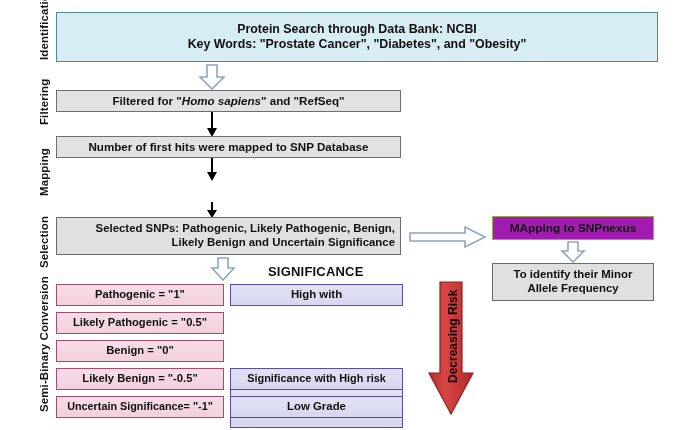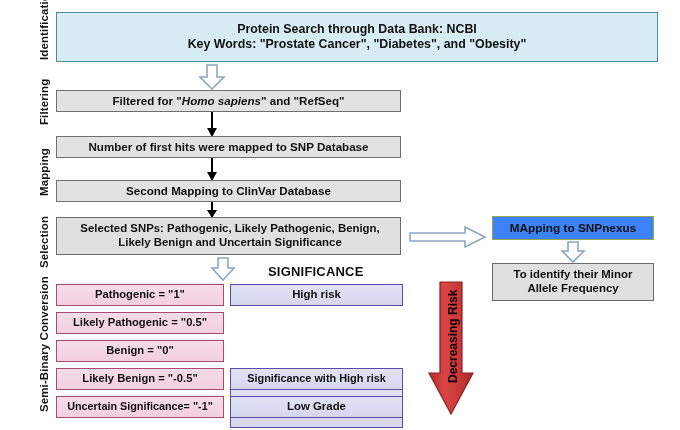--- a/index.html
+++ b/index.html
@@ -65,21 +65,21 @@
     border: 1.5px solid #a64b70;
     font-size: 11.2px;
   }
   .box-lav {
     background: #dcdcf2;
     background: linear-gradient(180deg,#e2e2f6 0%, #d6d6ee 100%);
     border: 1.5px solid #5b4ba8;
     font-size: 11.4px;
   }
   .box-green {
-    background: #3b82f6;
+    background: #a21caf;
     border: 1.6px solid #94a84e;
     font-size: 11.8px;
   }
 
   .box-left { justify-content: flex-start; text-align: left; padding-left: 8px; }
 
   .italic { font-style: italic; }
 
   
   .section-head {
@@ -147,30 +147,29 @@
 
   <div class="box box-gray" style="left:56px; top:136px; width:345px; height:22px;">Number of first hits were mapped to SNP Database</div>
 
   <div class="tick-arrow" style="left:205px; top:158px; height:24px;">
     <svg width="14" height="24" viewBox="0 0 14 24">
       <line x1="7" y1="0" x2="7" y2="16" stroke="#000000" stroke-width="2"></line>
       <polygon points="7,23 2,14 12,14" fill="#000000"></polygon>
     </svg>
   </div>
 
-  <div class="box box-gray" style="left:56px; top:180px; width:345px; height:22px;">Second Mapping to ClinVar Database</div>
 
   <div class="tick-arrow" style="left:205px; top:202px; height:17px;">
     <svg width="14" height="17" viewBox="0 0 14 17">
       <line x1="7" y1="0" x2="7" y2="10" stroke="#000000" stroke-width="2"></line>
       <polygon points="7,16 2,8 12,8" fill="#000000"></polygon>
     </svg>
   </div>
 
-  <div class="box box-gray-2 box-left" style="left:56px; top:217px; width:345px; height:38px; flex-direction:column; align-items:center; justify-content:center;">
+  <div class="box box-gray-2 box-left" style="left:56px; top:217px; width:345px; height:38px; flex-direction:column; align-items:flex-end; justify-content:center;">
     <div>Selected SNPs: Pathogenic, Likely Pathogenic, Benign,</div>
     <div>Likely Benign and Uncertain Significance</div>
   </div>
 
   <div class="block-arrow" style="left:409px; top:225px; width:78px; height:24px;">
     <svg width="78" height="24" viewBox="0 0 78 24">
       <polygon points="1,8 56,8 56,2 76,12 56,22 56,16 1,16" fill="#ffffff" stroke="#8aa8c0" stroke-width="1.6"></polygon>
     </svg>
   </div>
 
@@ -189,21 +188,21 @@
 
   <div class="block-arrow" style="left:209px; top:257px; width:28px; height:24px;">
     <svg width="28" height="24" viewBox="0 0 28 24">
       <polygon points="9,1 19,1 19,11 25,11 14,23 3,11 9,11" fill="#ffffff" stroke="#8aa8c0" stroke-width="1.6"></polygon>
     </svg>
   </div>
 
   <div class="section-head" style="left:268px; top:264px;">SIGNIFICANCE</div>
 
   <div class="box box-pink" style="left:56px; top:284px; width:168px; height:22px;">Pathogenic = "1"</div>
-  <div class="box box-lav" style="left:230px; top:284px; width:173px; height:22px;">High risk</div>
+  <div class="box box-lav" style="left:230px; top:284px; width:173px; height:22px;">High with</div>
 
   <div class="box box-pink" style="left:56px; top:312px; width:168px; height:22px;">Likely Pathogenic = "0.5"</div>
 
   <div class="box box-pink" style="left:56px; top:340px; width:168px; height:22px;">Benign = "0"</div>
   <div class="box box-lav" style="left:230px; top:340px; width:173px; height:40px;margin-top:48px;">Intermediate</div>
 
   <div class="box box-pink" style="left:56px; top:368px; width:168px; height:22px;">Likely Benign = "-0.5"</div>
   <div class="box box-lav" style="left:230px; top:368px; width:173px; height:22px; font-size:10.9px;">Significance with High risk</div>
 
   <div class="box box-pink" style="left:56px; top:396px; width:168px; height:22px; font-size:10.8px;">Uncertain Significance= "-1"</div>

